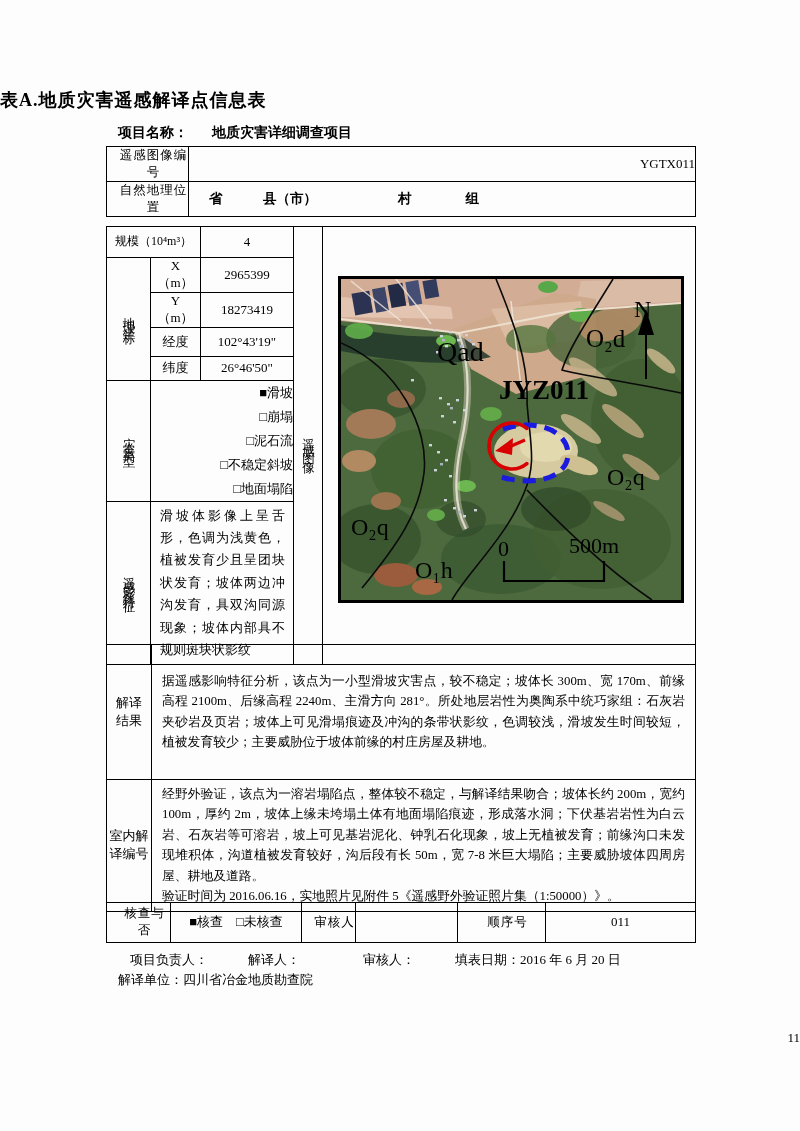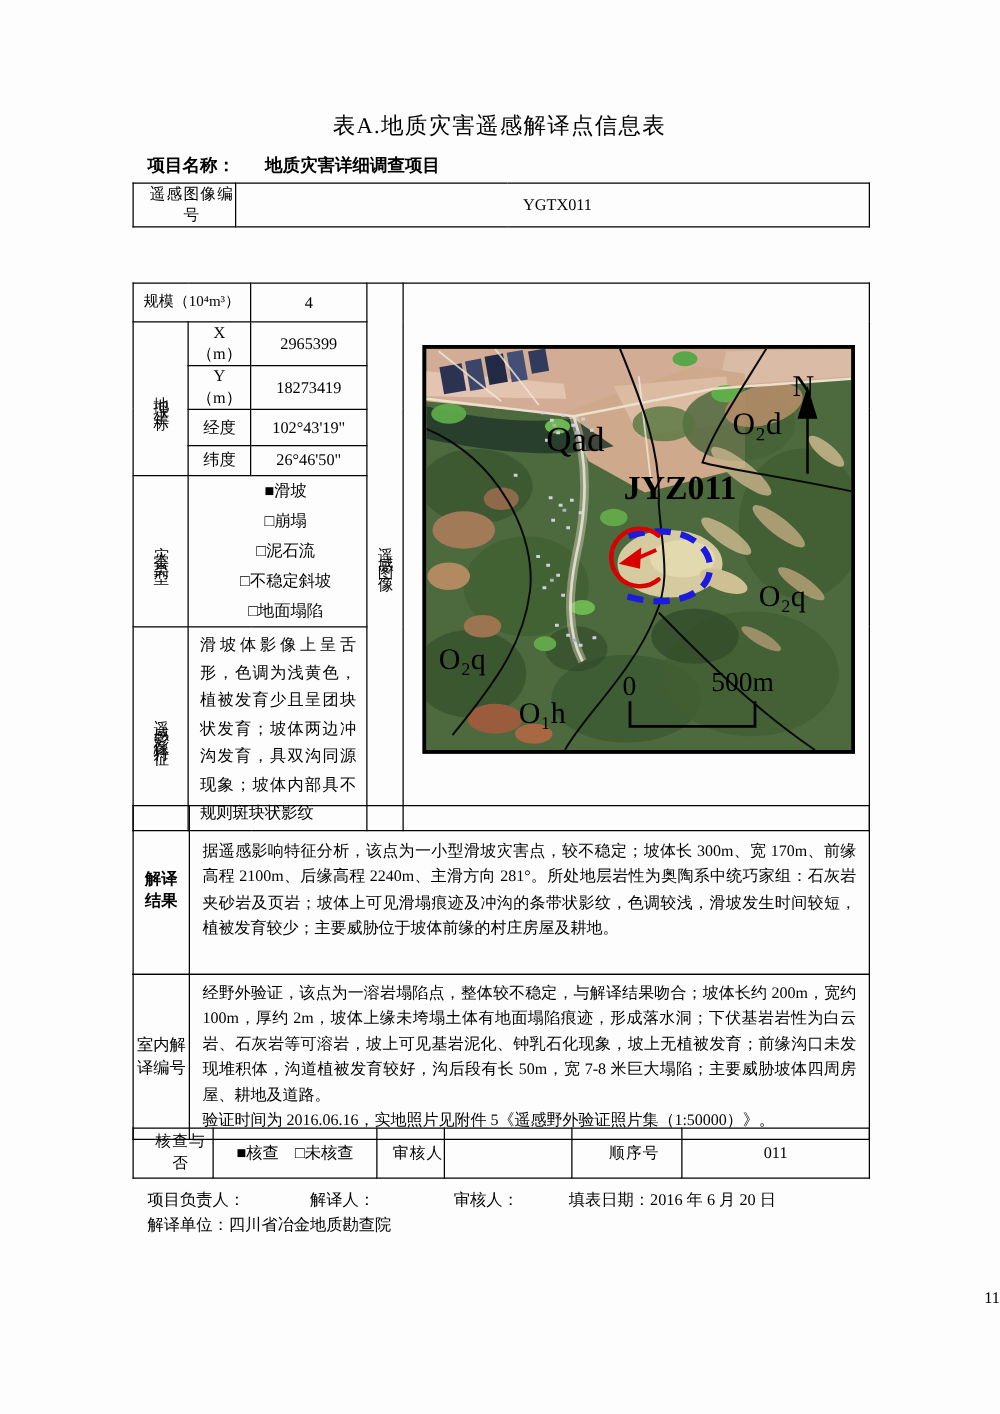--- a/index.html
+++ b/index.html
@@ -1,46 +1,46 @@
 <!DOCTYPE html>
 <html><head>
 <meta charset="utf-8">
 <style>
   html,body{margin:0;padding:0;}
   .page{position:relative;width:800px;height:1131px;background:#fdfdfd;
         font-family:"Liberation Serif","DejaVu Serif",serif;color:#000;overflow:hidden;}
-  .doc-title{position:absolute;top:88px;left:0;width:799px;text-align:center;
-             font-size:18px;font-weight:normal;letter-spacing:1px;}
+  .doc-title{position:absolute;top:88px;left:0;width:799px;
+             font-size:18px;font-weight:bold;letter-spacing:1px;}
   .project-line{position:absolute;top:124px;left:118px;font-size:14px;font-weight:bold;}
   .project-line .plabel{margin-right:24px;text-align:center;}
   table{position:absolute;border-collapse:collapse;table-layout:fixed;}
   td{border:1.5px solid #000;padding:0;text-align:center;vertical-align:middle;
      font-size:13px;overflow:hidden;}
   .t1{left:106px;top:146px;width:589px;}
   .t2{left:106px;top:225.5px;width:589px;}
   .t3{left:106px;top:643.5px;width:589px;}
   .t4{left:106px;top:778.5px;width:589px;}
   .t5{left:106px;top:901.5px;width:589px;}
   .lab{font-size:12.5px;letter-spacing:1px;padding-left:12px;}
-  .left{text-align:center;padding-left:8px;}
+  .left{text-align:right;padding-left:8px;}
   .loc{text-align:left;padding-left:20px;font-weight:bold;font-size:13.5px;}
   .vert div{display:inline-block;writing-mode:vertical-rl;text-orientation:upright;
             font-size:12.5px;}
   .ls5 div{letter-spacing:5px;} .ls6 div{letter-spacing:6px;} .ls8 div{letter-spacing:8px;}
-  .chk{ text-align:center;padding-left:13px;line-height:24px;font-size:13px;}
+  .chk{ text-align:right;padding-left:13px;line-height:24px;font-size:13px;}
   .feat{text-align:justify;padding:3px 8px 3px 9px;line-height:22.4px;font-size:13px;}
   .para{text-align:justify;padding:4px 10px;line-height:20.5px;font-size:12.8px;}
-  .lab2{font-size:13px;padding:4px 7px;font-weight:bold;}
+  .lab2{font-size:13px;padding:4px 7px;}
   .lab3{font-size:13px;padding:0 2px;}
   .imgcell{vertical-align:top;text-align:left;}
   .mapframe{margin:49px 0 0 15px;width:340px;height:321px;border:3px solid #000;
             overflow:hidden;background:#4c6a3d;}
   .footer1{position:absolute;left:106px;top:951px;width:620px;height:18px;font-size:13px;}
   .footer1 span{position:absolute;white-space:nowrap;}
-  .f-a{left:12px;} .f-b{left:142px;} .f-c{left:257px;} .f-d{left:349px;}
+  .f-a{left:24px;} .f-b{left:142px;} .f-c{left:257px;} .f-d{left:349px;}
   .footer2{position:absolute;left:118px;top:971px;font-size:13px;}
   .pagenum{position:absolute;top:1030px;left:0;width:800px;text-align:right;font-size:13px;}
   svg text{font-family:"Liberation Serif","DejaVu Serif",serif;fill:#000;}
 </style>
 </head>
 <body>
 
 <div class="page">
 
   <div class="doc-title">表A.地质灾害遥感解译点信息表</div>
@@ -53,20 +53,24 @@
     <colgroup>
         <col style="width:82px">
         <col style="width:127px">
         <col style="width:90px">
         <col style="width:290px">
       </colgroup>
     <tbody>
         <tr style="height:26px">
       <td class="lab">遥感图像编号</td>
       <td colspan="3" class="left">YGTX011</td>
+    </tr>
+    <tr style="height:25px">
+      <td class="lab">自然地理位置</td>
+      <td colspan="3" class="loc">省　　　县（市）　　　　　　村　　　　组</td>
     </tr>
   </tbody>
     </table>
 
   <table class="t2">
     <colgroup>
         <col style="width:44px">
         <col style="width:50px">
         <col style="width:93px">
         <col style="width:29px">

